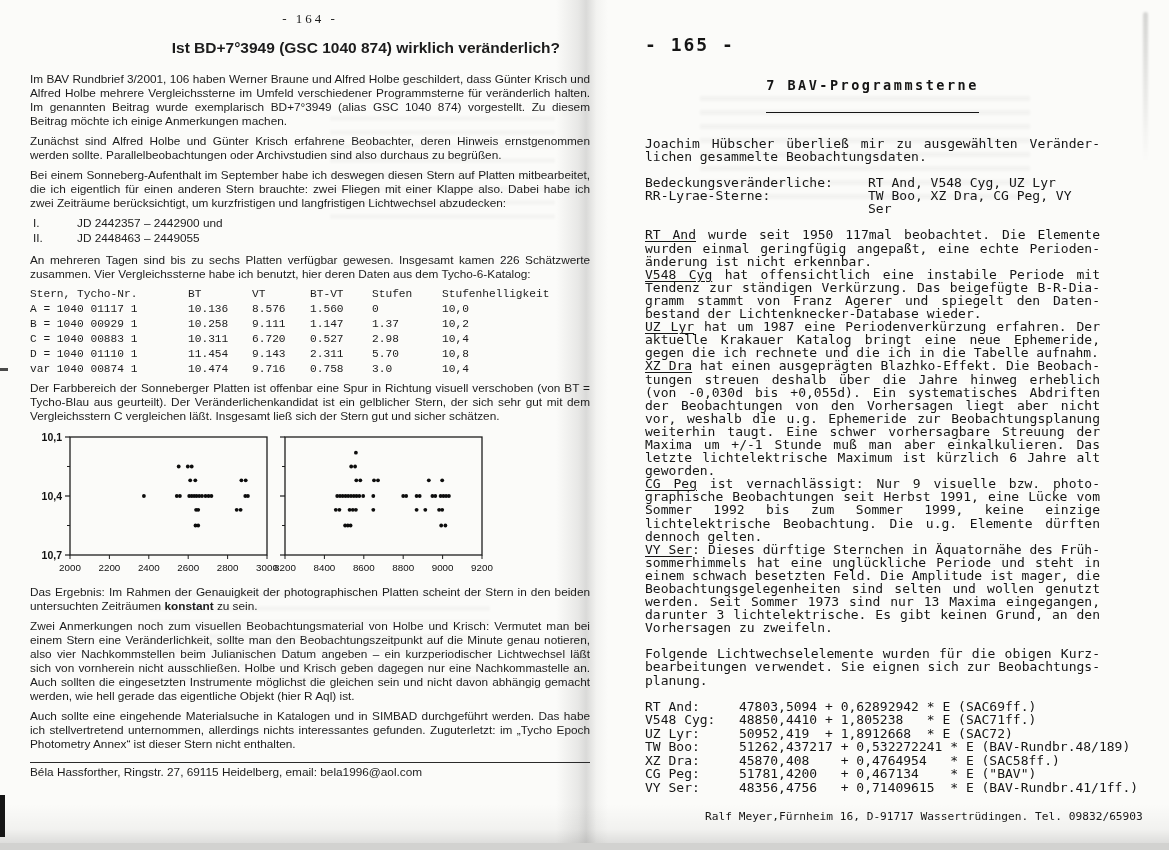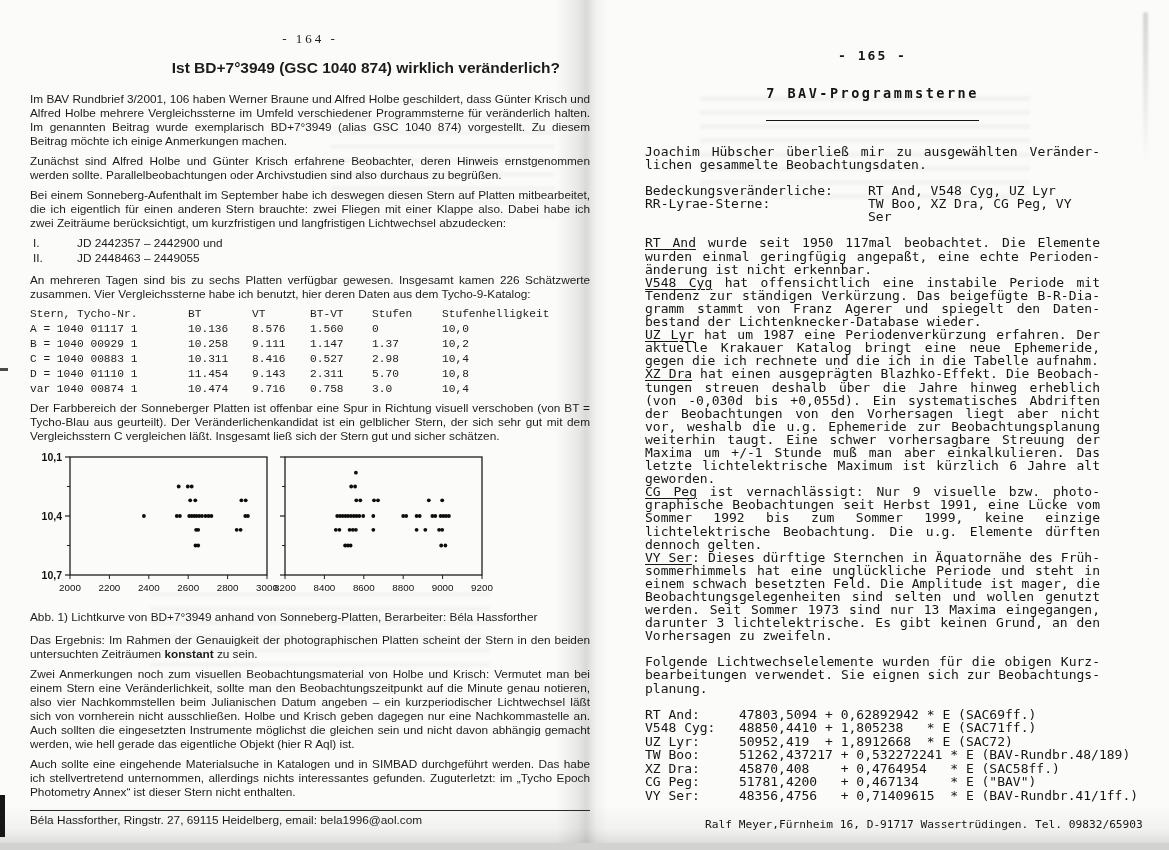--- a/index.html
+++ b/index.html
@@ -3,39 +3,39 @@
 <meta charset="utf-8">
 <title>Document</title>
 <style>
   html,body{margin:0;padding:0}
   body{
     width:1169px;height:850px;position:relative;overflow:hidden;
     background:#fbfbf9;color:#1c1c1c;
     font-family:"Liberation Sans",sans-serif;
   }
   
-  .page-left{position:absolute;left:30px;top:29px;width:560px}
+  .page-left{position:absolute;left:30px;top:9px;width:560px}
   .pagenum-l{text-align:center;font-family:"Liberation Serif",serif;font-size:13px;letter-spacing:3px;margin:2px 0 0}
   .title-l{font-size:15.5px;font-weight:bold;text-align:right;margin:12px 30px 15px}
   .pbody{font-size:11.8px;line-height:14px;text-align:justify;margin:0 0 6px;hyphens:manual}
   .jd-list{margin:1px 0 7px}
   .jd-row{display:flex;font-size:11.8px;line-height:15px}
   .jd-num{width:44px;padding-left:3px}
   .ttable{font-family:"Liberation Mono","DejaVu Sans Mono",monospace;font-size:11.2px;line-height:15px;margin:1px 0 4px}
   .trow{display:flex;white-space:pre}
   .tc{flex:0 0 auto}
   .tc0{width:158px}.tc1{width:64px}.tc2{width:58px}.tc3{width:62px}.tc4{width:70px}.tc5{flex:1 1 auto}
   .chart-wrap{margin:4px 0 0}
   .caption-l{font-size:11.8px;margin:5px 0 9px}
   .footer-l{border-top:1.2px solid #2a2a2a;margin-top:11px;padding-top:2px;font-size:11.8px}
   .bold{font-weight:bold}
   
   .page-right{position:absolute;left:645px;top:30px;width:455px;
     font-family:"DejaVu Sans Mono","Liberation Mono",monospace;color:#151515}
-  .pagenum-r{text-align:center;font-size:13px;font-weight:bold;letter-spacing:2px;margin:18px 0 22px}
+  .pagenum-r{font-size:18px;font-weight:bold;letter-spacing:2px;margin:4px 0 22px}
   .heading-r{width:fit-content;margin:0 auto 24px;font-size:13.5px;font-weight:bold;letter-spacing:2.5px;
     border-bottom:1.4px solid #151515;padding-bottom:19px}
   .mono-p{font-size:13px;line-height:13.1px;text-align:justify;margin:0}
   .intro-r{margin-bottom:13px}
   .types-r{margin-bottom:13px}
   .types-row{display:flex;font-size:13px;line-height:13.1px}
   .types-label{width:223px;flex:0 0 auto}
   .types-value{flex:1}
   .star-p .u{text-decoration:underline;text-underline-offset:2px}
   .closing-r{margin-top:13px}
@@ -84,26 +84,26 @@
   <div class="jd-list">
     <div class="jd-row">
       <span class="jd-num">I.</span>
       <span>JD 2442357 – 2442900 und</span>
     </div>
     <div class="jd-row">
       <span class="jd-num">II.</span>
       <span>JD 2448463 – 2449055</span>
     </div>
   </div>
-  <p class="pbody">An mehreren Tagen sind bis zu sechs Platten verfügbar gewesen. Insgesamt kamen 226 Schätzwerte zusammen. Vier Vergleichssterne habe ich benutzt, hier deren Daten aus dem Tycho-9-Katalog:</p>
+  <p class="pbody">An mehreren Tagen sind bis zu sechs Platten verfügbar gewesen. Insgesamt kamen 226 Schätzwerte zusammen. Vier Vergleichssterne habe ich benutzt, hier deren Daten aus dem Tycho-6-Katalog:</p>
   <div class="ttable">
       <div class="trow"><span class="tc tc0">Stern, Tycho-Nr.</span><span class="tc tc1">BT</span><span class="tc tc2">VT</span><span class="tc tc3">BT-VT</span><span class="tc tc4">Stufen</span><span class="tc tc5">Stufenhelligkeit</span></div>
       <div class="trow"><span class="tc tc0">A = 1040 01117 1</span><span class="tc tc1">10.136</span><span class="tc tc2">8.576</span><span class="tc tc3">1.560</span><span class="tc tc4">0</span><span class="tc tc5">10,0</span></div>
       <div class="trow"><span class="tc tc0">B = 1040 00929 1</span><span class="tc tc1">10.258</span><span class="tc tc2">9.111</span><span class="tc tc3">1.147</span><span class="tc tc4">1.37</span><span class="tc tc5">10,2</span></div>
-      <div class="trow"><span class="tc tc0">C = 1040 00883 1</span><span class="tc tc1">10.311</span><span class="tc tc2">8.416</span><span class="tc tc3">0.527</span><span class="tc tc4">2.98</span><span class="tc tc5">10,4</span></div>
+      <div class="trow"><span class="tc tc0">C = 1040 00883 1</span><span class="tc tc1">10.311</span><span class="tc tc2">6.720</span><span class="tc tc3">0.527</span><span class="tc tc4">2.98</span><span class="tc tc5">10,4</span></div>
       <div class="trow"><span class="tc tc0">D = 1040 01110 1</span><span class="tc tc1">11.454</span><span class="tc tc2">9.143</span><span class="tc tc3">2.311</span><span class="tc tc4">5.70</span><span class="tc tc5">10,8</span></div>
       <div class="trow"><span class="tc tc0">var 1040 00874 1</span><span class="tc tc1">10.474</span><span class="tc tc2">9.716</span><span class="tc tc3">0.758</span><span class="tc tc4">3.0</span><span class="tc tc5">10,4</span></div>
     </div>
   <p class="pbody">Der Farbbereich der Sonneberger Platten ist offenbar eine Spur in Richtung visuell verschoben (von BT = Tycho-Blau aus geurteilt). Der Veränderlichenkandidat ist ein gelblicher Stern, der sich sehr gut mit dem Vergleichsstern C vergleichen läßt. Insgesamt ließ sich der Stern gut und sicher schätzen.</p>
   <div class="chart-wrap">
     <svg width="560" height="152" viewBox="0 0 560 152">
         <g>
           <rect x="40" y="8" width="197" height="118" fill="none" stroke="#1e1e1e" stroke-width="1.3"></rect>
           <line x1="40" y1="126" x2="40" y2="130" stroke="#1e1e1e" stroke-width="1"></line>
           <text x="40" y="142" text-anchor="middle" class="ax-label">2000</text>
@@ -213,21 +213,20 @@
           <circle cx="409.1" cy="80.8" r="1.9" fill="#0d0d0d"></circle>
           <circle cx="412.2" cy="80.8" r="1.9" fill="#0d0d0d"></circle>
           <circle cx="315.1" cy="96.5" r="1.9" fill="#0d0d0d"></circle>
           <circle cx="317.8" cy="96.5" r="1.9" fill="#0d0d0d"></circle>
           <circle cx="320.6" cy="96.5" r="1.9" fill="#0d0d0d"></circle>
           <circle cx="411.2" cy="96.5" r="1.9" fill="#0d0d0d"></circle>
           <circle cx="415.4" cy="96.5" r="1.9" fill="#0d0d0d"></circle>
         </g>
       </svg>
   </div>
-  <div class="caption-l">Abb. 1) Lichtkurve von BD+7°3949 anhand von Sonneberg-Platten, Berarbeiter: Béla Hassforther</div>
   <p class="pbody"><span>Das Ergebnis: Im Rahmen der Genauigkeit der photographischen Platten scheint der Stern in den beiden untersuchten Zeiträumen </span><span class="bold">konstant</span><span> zu sein.</span></p>
   <p class="pbody">Zwei Anmerkungen noch zum visuellen Beobachtungsmaterial von Holbe und Krisch: Vermutet man bei einem Stern eine Veränderlichkeit, sollte man den Beobachtungszeitpunkt auf die Minute genau notieren, also vier Nachkommstellen beim Julianischen Datum angeben – ein kurzperiodischer Licht­wechsel läßt sich von vornherein nicht ausschließen. Holbe und Krisch geben dagegen nur eine Nachkommastelle an. Auch sollten die eingesetzten Instrumente möglichst die gleichen sein und nicht davon abhängig gemacht werden, wie hell gerade das eigentliche Objekt (hier R Aql) ist.</p>
   <p class="pbody">Auch sollte eine eingehende Materialsuche in Katalogen und in SIMBAD durchgeführt werden. Das habe ich stellvertretend unternommen, allerdings nichts interessantes gefunden. Zuguterletzt: im „Tycho Epoch Photometry Annex“ ist dieser Stern nicht enthalten.</p>
   <div class="footer-l">Béla Hassforther,  Ringstr. 27,  69115 Heidelberg, email: bela1996@aol.com</div>
 </div>
 
 <div class="page-right">
   <div class="pagenum-r">- 165 -</div>
   <div class="heading-r">7 BAV-Programmsterne</div>
   <p class="mono-p intro-r">Joachim Hübscher überließ mir zu ausgewählten Veränder­lichen gesammelte Beobachtungsdaten.</p>

